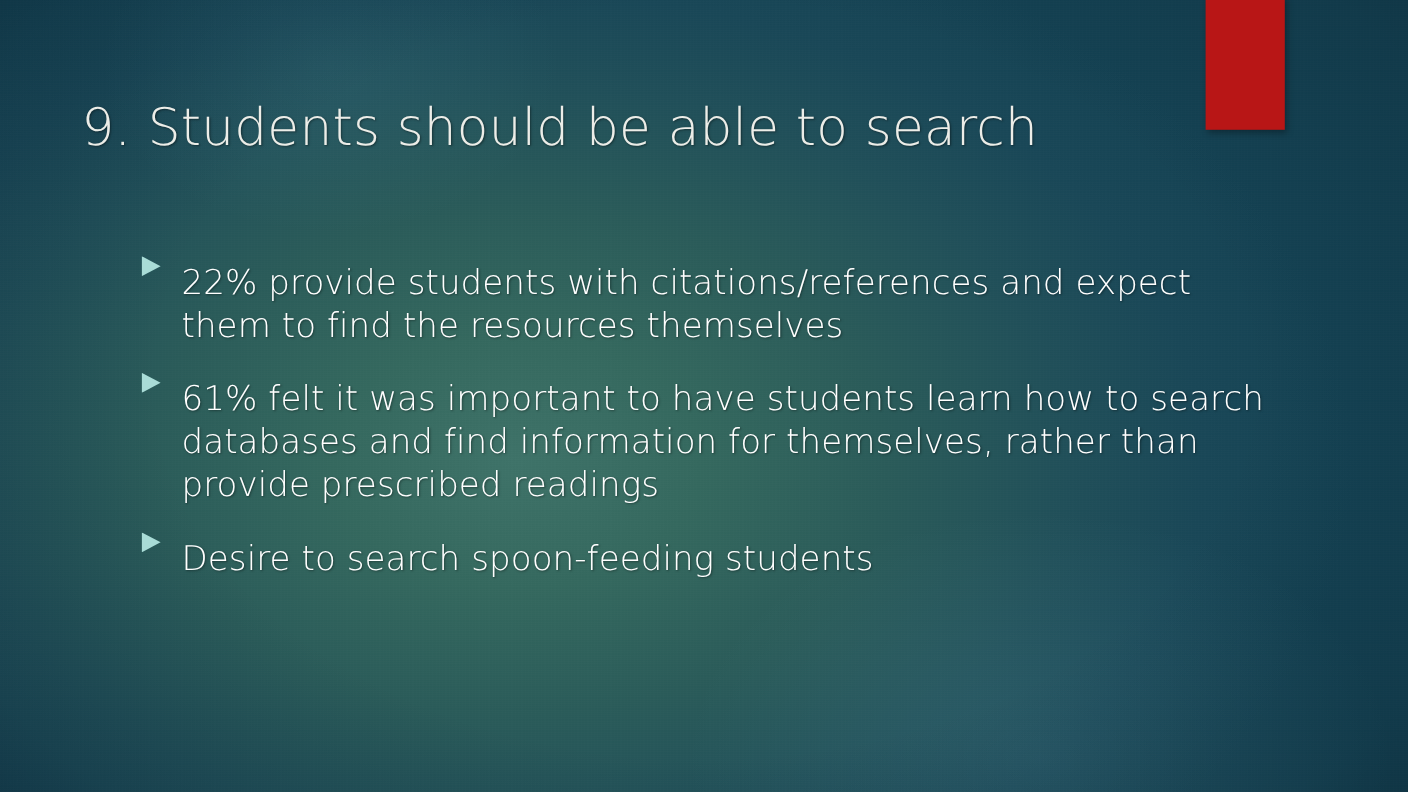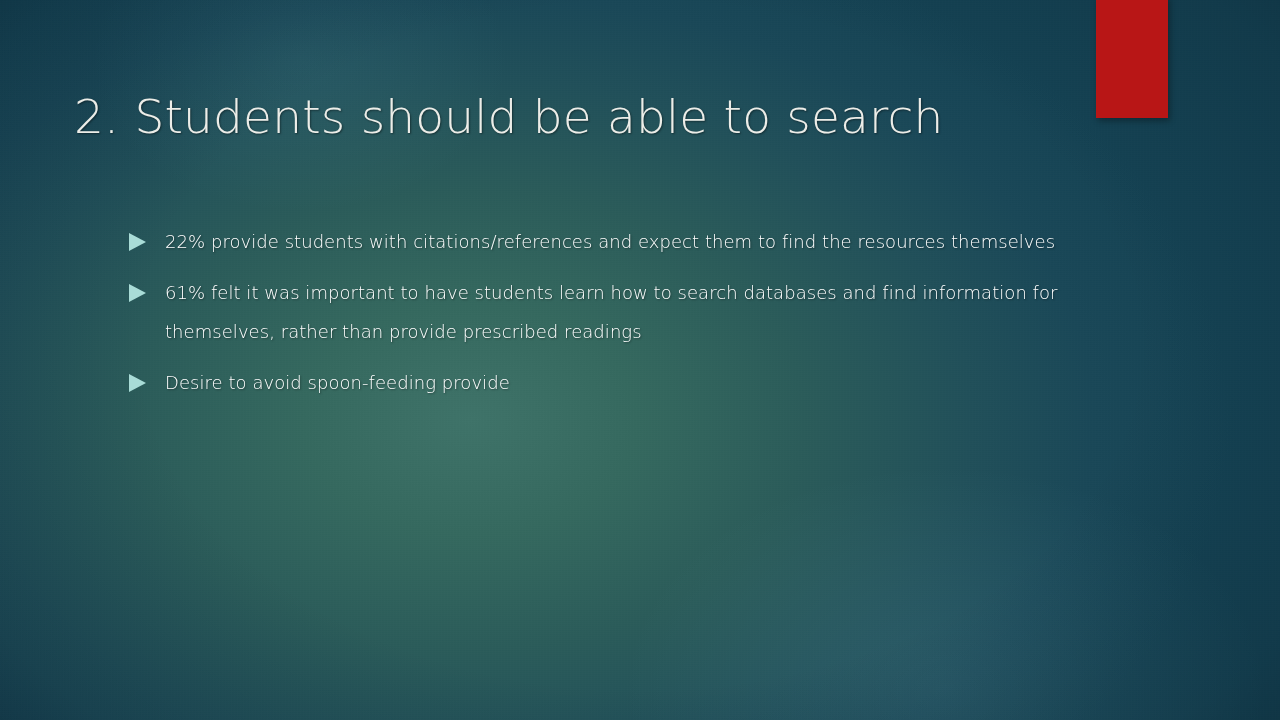--- a/index.html
+++ b/index.html
@@ -108,38 +108,39 @@
     width: 20px;
     height: 18px;
     margin-top: 11px;
     margin-right: 17px;
   }
   .bullet-marker svg { display: block; }
 
   .bullet-text {
     flex: 1 1 auto;
     color: #ffffff;
-    font-size: 18px;
+    font-size: 31px;
     line-height: 39px;
     font-weight: 300;
     letter-spacing: 0.05px;
     text-shadow: 1px 1px 2px rgba(0,0,0,0.40);
+    margin-top: 16px;
   }
 </style>
 </head>
 <body>
 
 <div id="slide">
 
   <div id="grain"></div>
   <div id="vignette"></div>
 
   <div id="accent-bar"></div>
 
-  <h1 id="title">2. Students should be able to search</h1>
+  <h1 id="title">9. Students should be able to search</h1>
 
   <div id="body-list">
 
     <div class="bullet-row">
       <span class="bullet-marker">
         <svg width="20" height="18" viewBox="0 0 20 18" aria-hidden="true">
           <polygon points="1,0 18,9 1,18" fill="#a9dcd7"></polygon>
         </svg>
       </span>
       <span class="bullet-text">22% provide students with citations/references and expect them to find the resources themselves</span>
@@ -153,18 +154,18 @@
       </span>
       <span class="bullet-text">61% felt it was important to have students learn how to search databases and find information for themselves, rather than provide prescribed readings</span>
     </div>
 
     <div class="bullet-row">
       <span class="bullet-marker">
         <svg width="20" height="18" viewBox="0 0 20 18" aria-hidden="true">
           <polygon points="1,0 18,9 1,18" fill="#a9dcd7"></polygon>
         </svg>
       </span>
-      <span class="bullet-text">Desire to avoid spoon-feeding provide</span>
+      <span class="bullet-text">Desire to search spoon-feeding students</span>
     </div>
 
   </div>
 
 </div>
 
 </body></html>

